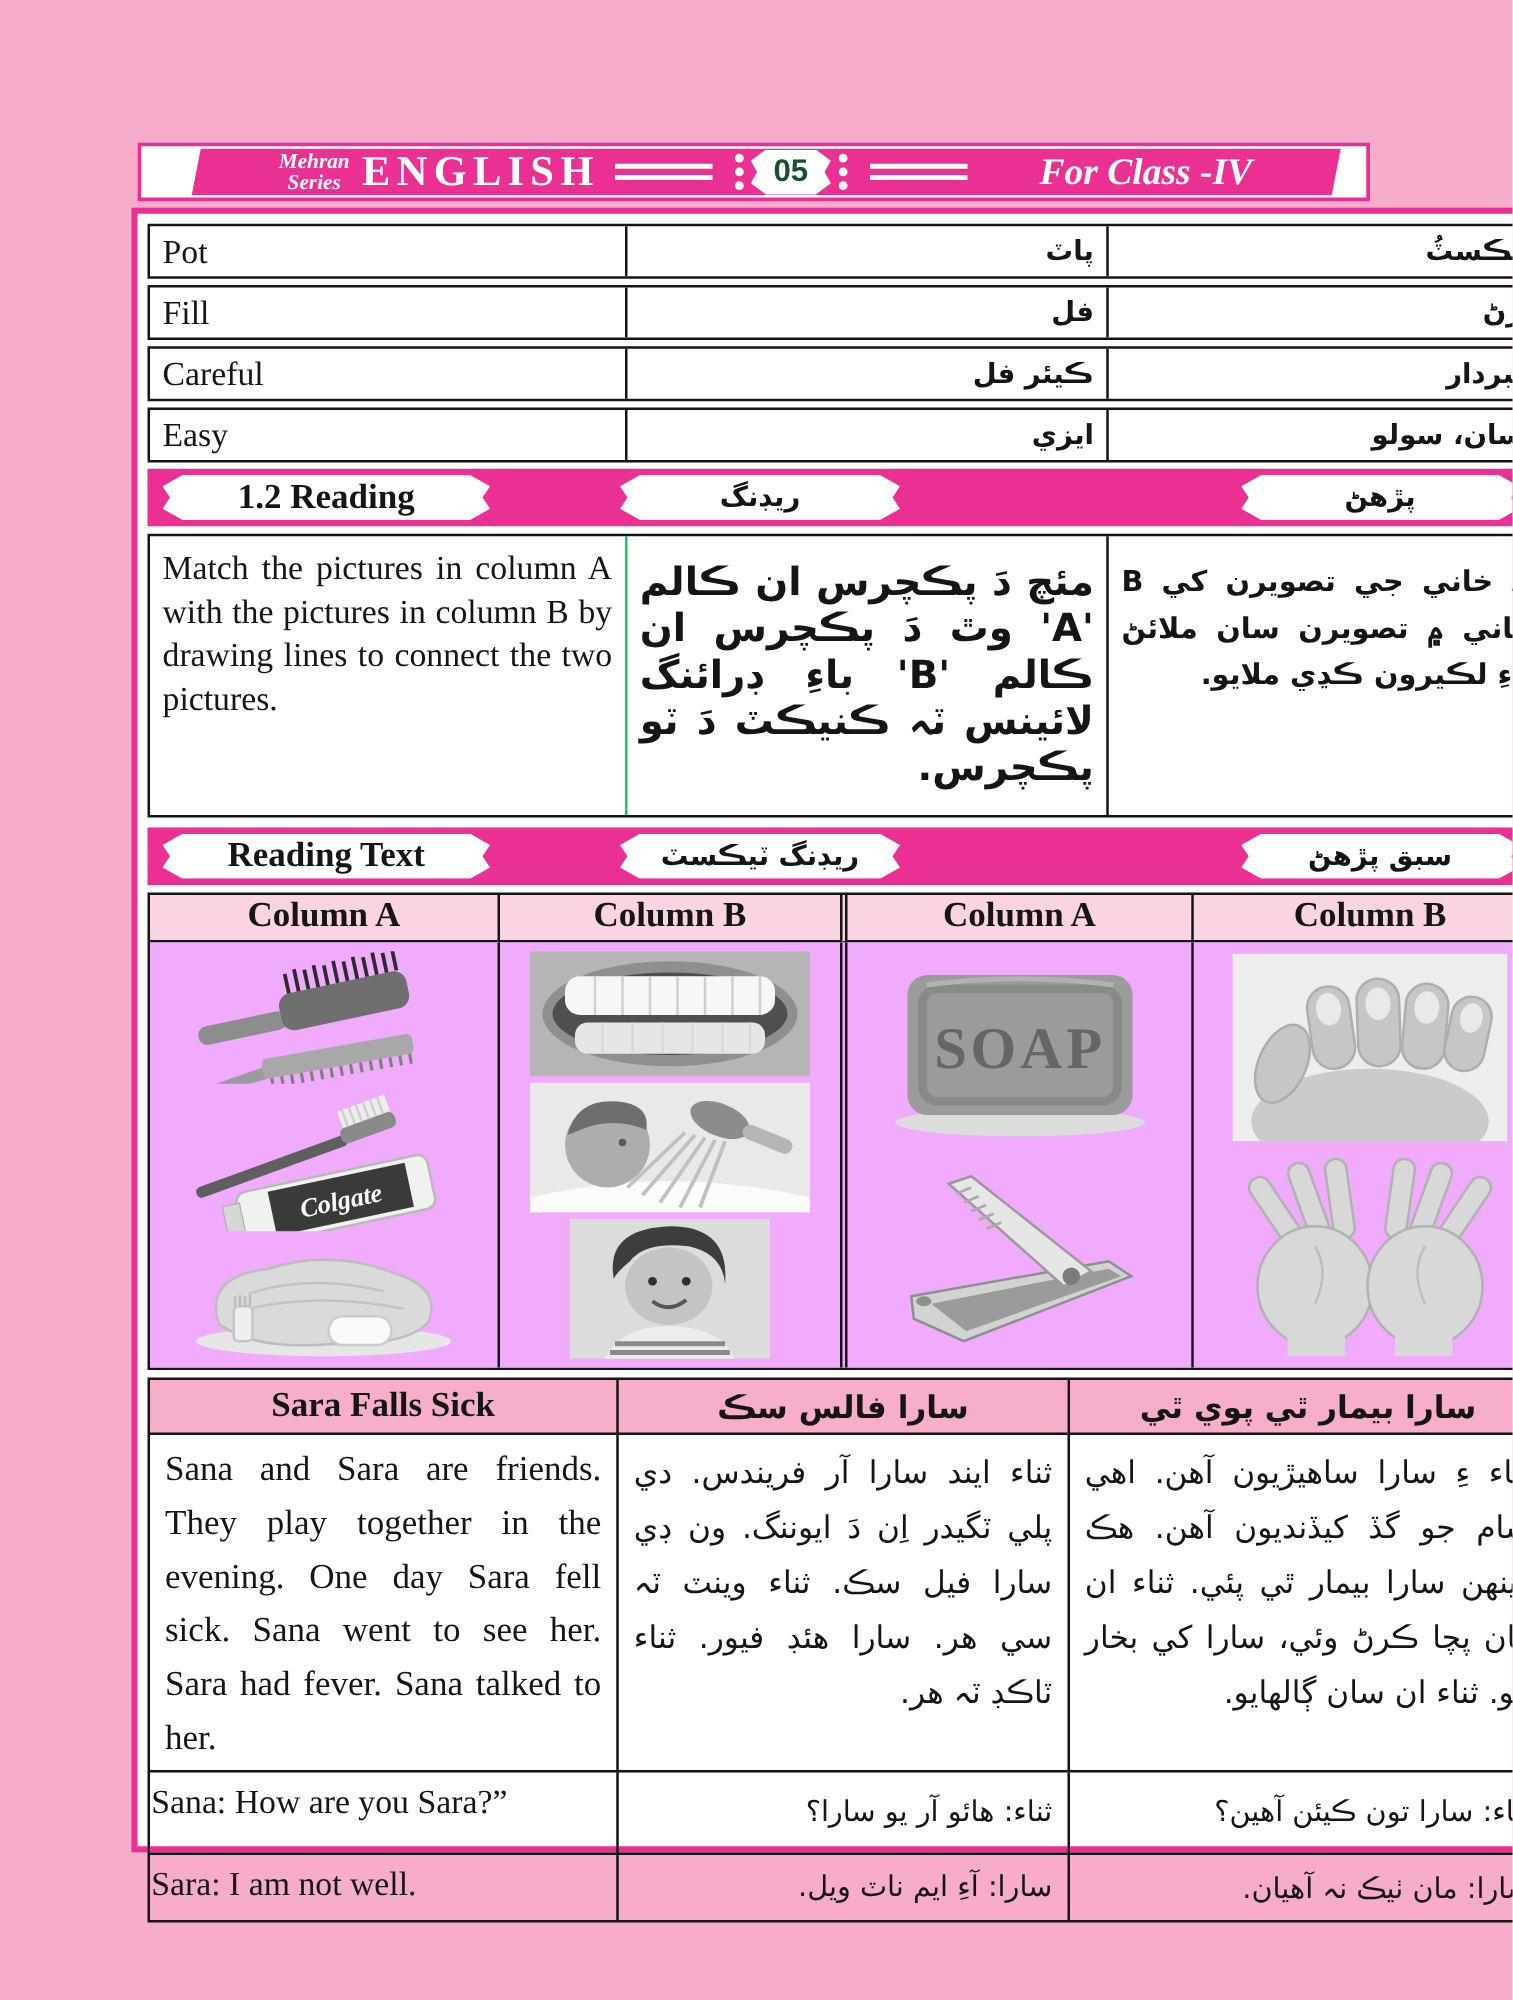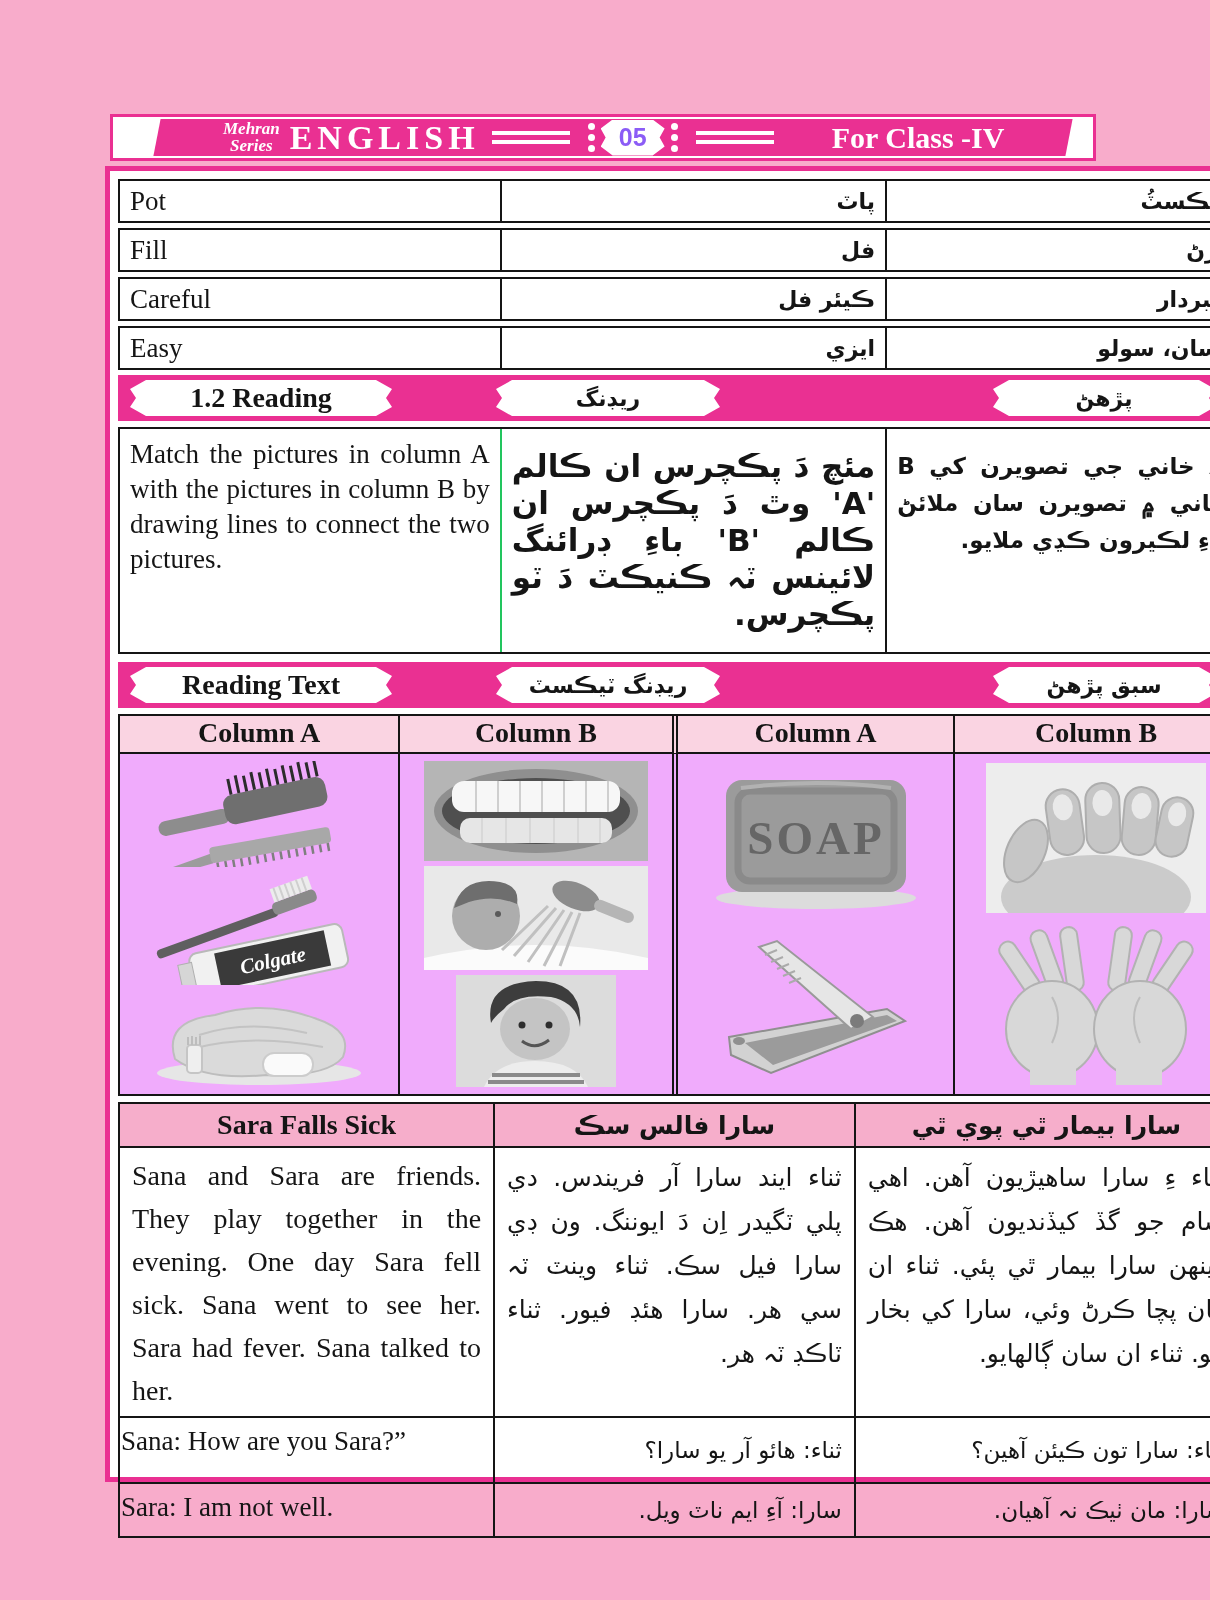--- a/index.html
+++ b/index.html
@@ -11,24 +11,24 @@
   .banner { position:absolute; top:114px; left:110px; width:986px; height:47px; background:#fff; border:3px solid #EA3092; }
   .ribbon { position:absolute; top:2px; bottom:2px; left:44px; width:912px; }
   .ribbon-bg { position:absolute; top:0; bottom:0; left:0; right:0; background:#EA3092; transform:skewX(-11deg); }
   .ribbon-content { position:relative; height:100%; display:flex; align-items:center; color:#fff; padding-left:66px; }
   .series { font-style:italic; font-weight:bold; font-size:17px; line-height:0.95; text-align:center; }
   .banner-title { font-size:34px; font-weight:bold; letter-spacing:5px; margin-left:10px; }
   .deco-lines { display:flex; flex-direction:column; gap:5px; margin:0 12px; }
   .deco-lines i { display:block; height:4px; width:78px; background:#fff; }
   .deco-dots { display:flex; flex-direction:column; gap:4px; margin:0 6px; }
   .deco-dots i { width:7px; height:7px; background:#fff; border-radius:50%; }
-  .page-badge { width:64px; height:36px; background:#fff; color:#8b5cf6; display:flex; align-items:center; justify-content:center;
+  .page-badge { width:64px; height:36px; background:#fff; color:#14532d; display:flex; align-items:center; justify-content:center;
     font-weight:bold; font-size:25px; font-family:"Liberation Sans","DejaVu Sans",sans-serif;
     clip-path: polygon(12px 0%, calc(100% - 12px) 0%, 100% 25%, calc(100% - 5px) 50%, 100% 75%, calc(100% - 12px) 100%, 12px 100%, 0% 75%, 5px 50%, 0% 25%); }
-  .class-label { font-weight:bold; font-size:30px; margin-left:46px; }
+  .class-label { font-style:italic; font-weight:bold; font-size:30px; margin-left:46px; }
 
   
   .frame { position:absolute; top:166px; left:105px; width:1147px; height:1316px; background:#fff; border:5px solid #EA3092; padding:8px 8px; }
 
   
   .vocab-row { display:flex; border:2px solid #151515; height:44px; margin-bottom:5px; background:#fff; }
   .vocab-row .vc { display:flex; align-items:center; padding:2px 10px; }
   .vocab-row .c1 { width:34%; font-size:27px; }
   .vocab-row .c2 { width:34.5%; border-left:2px solid #151515; justify-content:flex-start; font-weight:bold; font-size:22px; }
   .vocab-row .c3 { width:31.5%; border-left:2px solid #151515; font-weight:bold; font-size:22px; }

